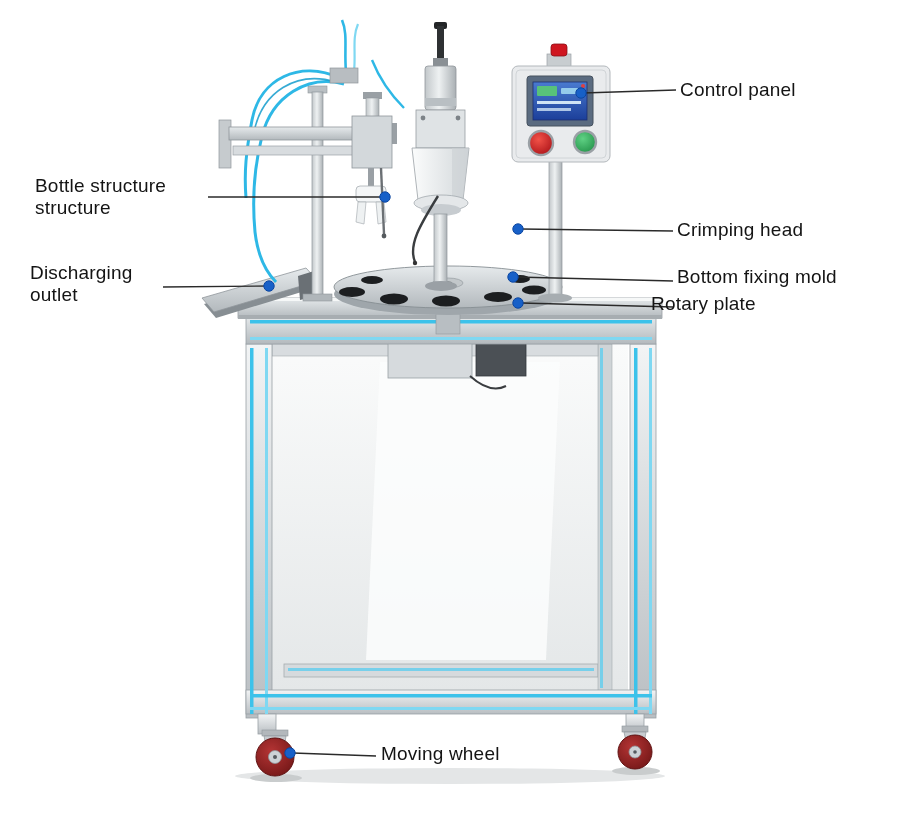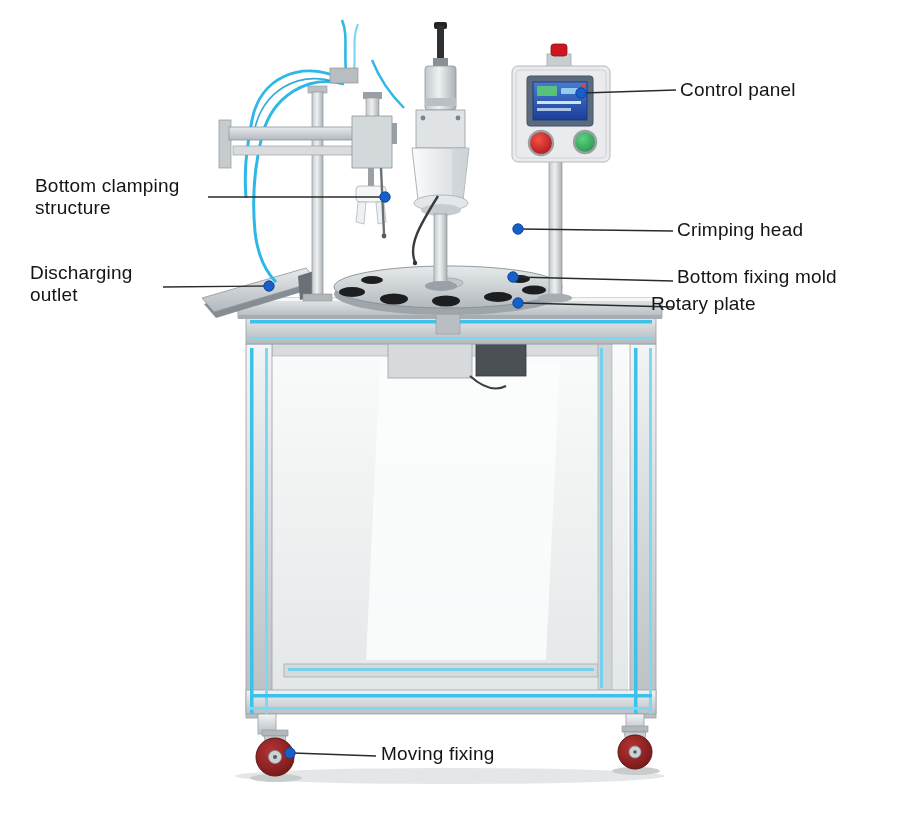--- a/index.html
+++ b/index.html
@@ -236,24 +236,24 @@
       <circle cx="518" cy="229" r="5.2"></circle>
       <circle cx="269" cy="286" r="5.2"></circle>
       <circle cx="513" cy="277" r="5.2"></circle>
       <circle cx="518" cy="303" r="5.2"></circle>
       <circle cx="290" cy="753" r="5.2"></circle>
     </g>
   </svg>
 
   <div class="callout" style="left:680px;top:79px;">Control panel</div>
 
-  <div class="callout w175" style="left:35px;top:175px;">Bottom clamping structure</div>
+  <div class="callout w175" style="left:35px;top:175px;">Bottle structure structure</div>
 
   <div class="callout" style="left:677px;top:219px;text-align:right;">Crimping head</div>
 
   <div class="callout" style="left:677px;top:266px;">Bottom fixing mold</div>
 
   <div class="callout w140" style="left:30px;top:262px;">Discharging outlet</div>
 
   <div class="callout" style="left:651px;top:293px;">Rotary plate</div>
 
-  <div class="callout" style="left:381px;top:743px;">Moving fixing</div>
+  <div class="callout" style="left:381px;top:743px;">Moving wheel</div>
 </div>
 
 </body></html>

